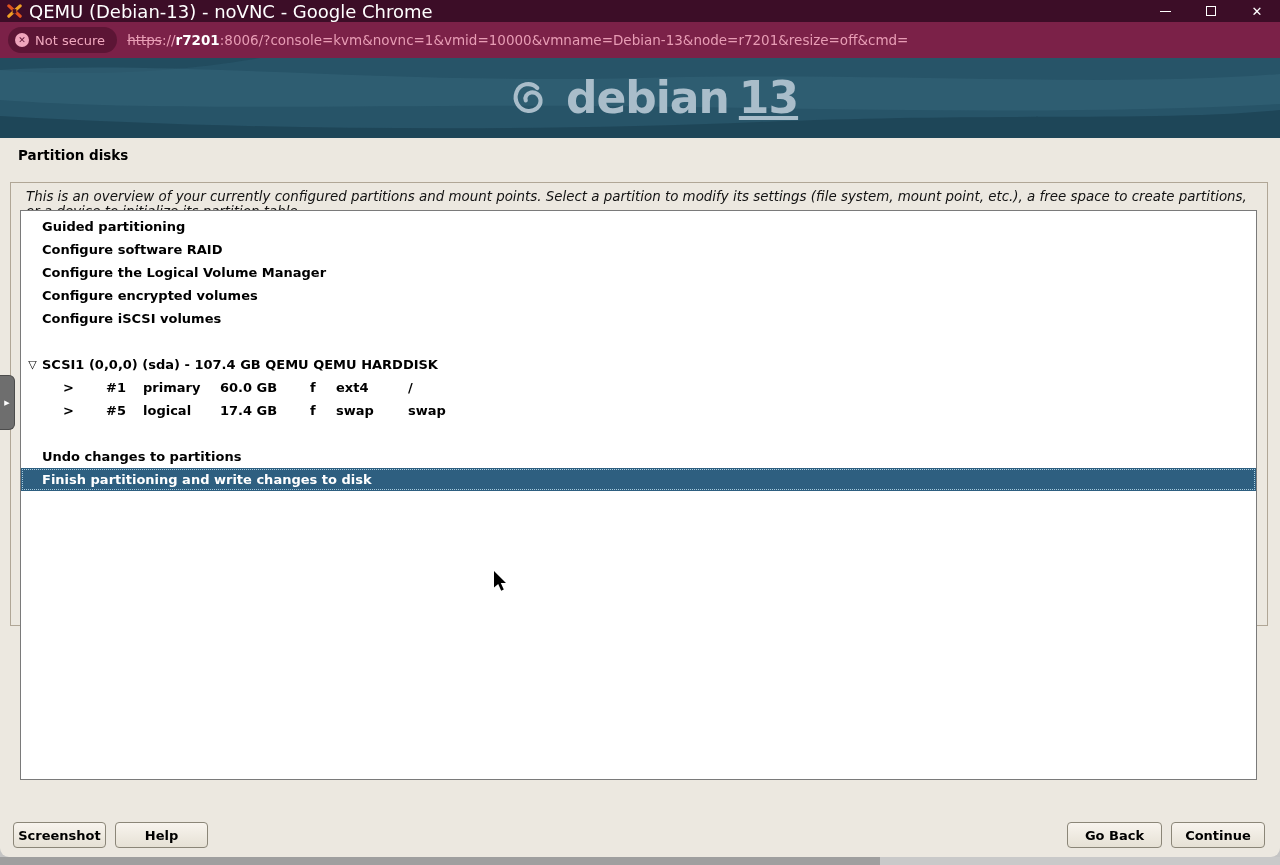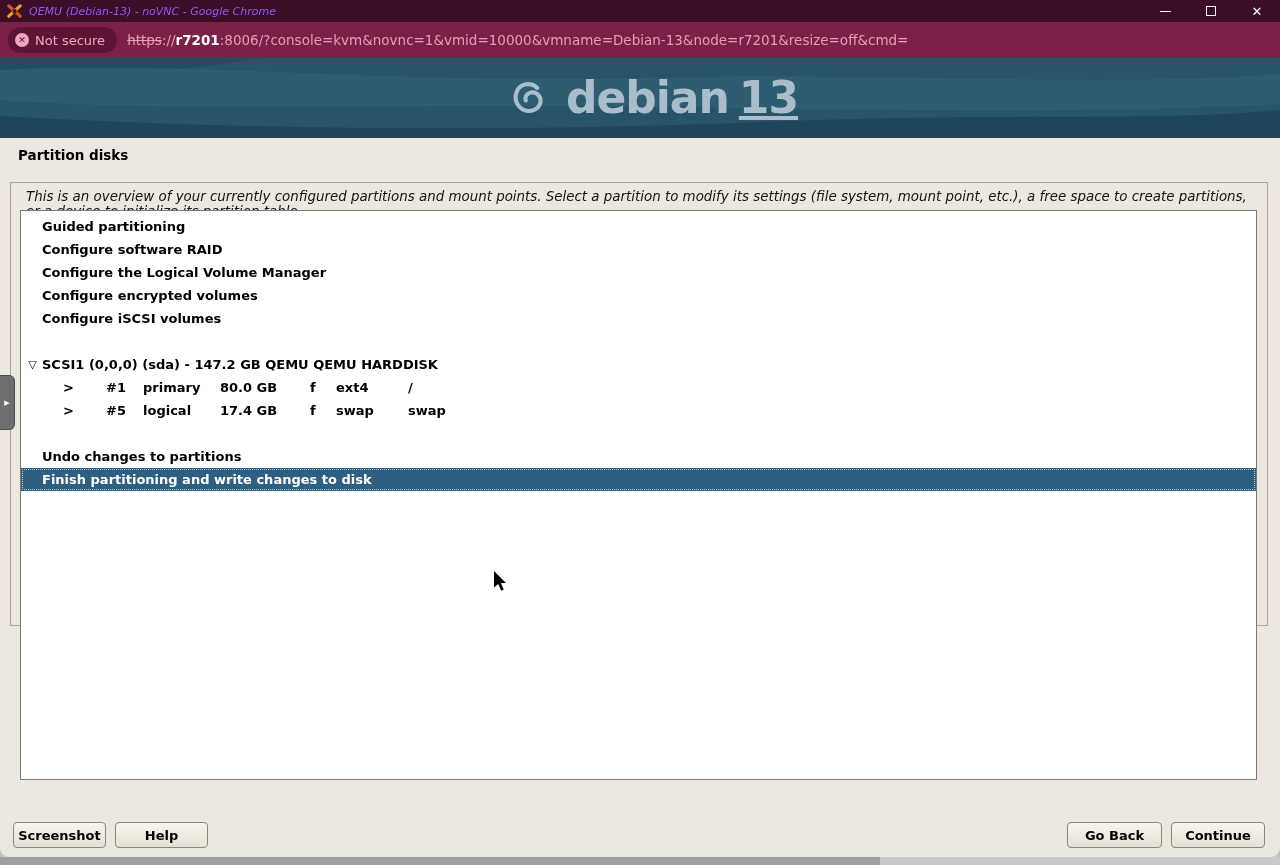--- a/index.html
+++ b/index.html
@@ -8,21 +8,21 @@
     position:relative; width:1280px; height:865px; overflow:hidden;
     font-family:"DejaVu Sans","Liberation Sans",sans-serif;
     background:#c4c4c4;
   }
   
   .titlebar {
     position:absolute; left:0; top:0; width:1280px; height:22px;
     background:#3c0d27; display:flex; align-items:center; z-index:3;
   }
   .novnc-logo { margin-left:7px; width:15px; height:15px; flex:0 0 auto; }
-  .window-title { color:#8b5cf6; font-size:11px; margin-left:7px; white-space:nowrap;font-style:italic; }
+  .window-title { color:#ffffff; font-size:18px; margin-left:7px; white-space:nowrap; }
   .win-controls { margin-left:auto; display:flex; height:22px; }
   .win-btn { width:46px; height:22px; display:flex; align-items:center; justify-content:center; color:#fff; cursor:default; }
   .glyph-min { display:block; width:11px; height:0; border-top:1.6px solid #fff; }
   .glyph-max { display:block; width:10px; height:10px; border:1.6px solid #fff; }
   .glyph-close { font-size:13px; line-height:13px; color:#fff; }
   
   .infobar {
     position:absolute; left:0; top:22px; width:1280px; height:36px;
     background:#7b2148; display:flex; align-items:center; padding-left:8px; z-index:3;
   }
@@ -149,28 +149,28 @@
       <div class="listbox">
         <div class="row">Guided partitioning</div>
         <div class="row">Configure software RAID</div>
         <div class="row">Configure the Logical Volume Manager</div>
         <div class="row">Configure encrypted volumes</div>
         <div class="row">Configure iSCSI volumes</div>
         <div class="row blank"></div>
 
         <div class="row disk-row">
           <span class="tri">▽</span>
-          <span>SCSI1 (0,0,0) (sda) - 147.2 GB QEMU QEMU HARDDISK</span>
+          <span>SCSI1 (0,0,0) (sda) - 107.4 GB QEMU QEMU HARDDISK</span>
         </div>
 
         <div class="row part-row">
           <span class="c-marker">&gt;</span>
           <span class="c-num">#1</span>
           <span class="c-type">primary</span>
-          <span class="c-size">80.0 GB</span>
+          <span class="c-size">60.0 GB</span>
           <span class="c-flag">f</span>
           <span class="c-fs">ext4</span>
           <span class="c-mount">/</span>
         </div>
 
         <div class="row part-row">
           <span class="c-marker">&gt;</span>
           <span class="c-num">#5</span>
           <span class="c-type">logical</span>
           <span class="c-size">17.4 GB</span>

